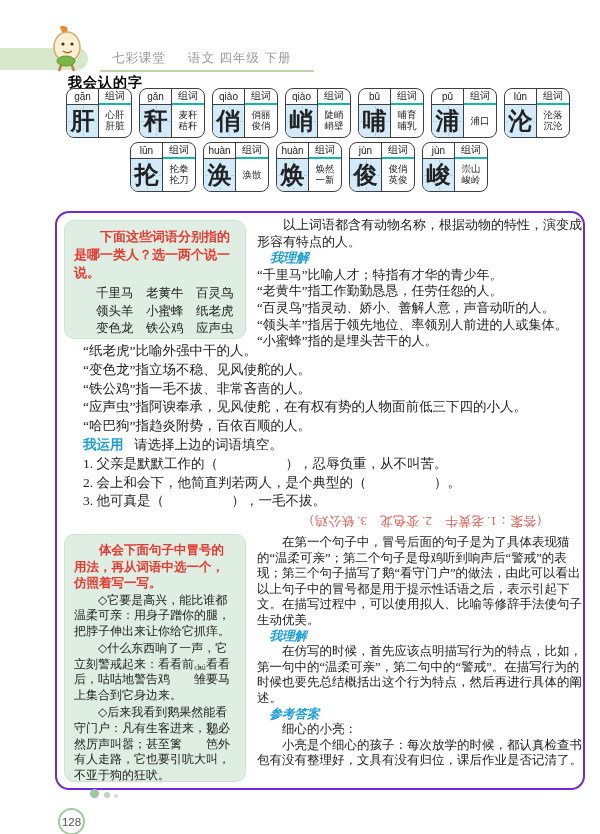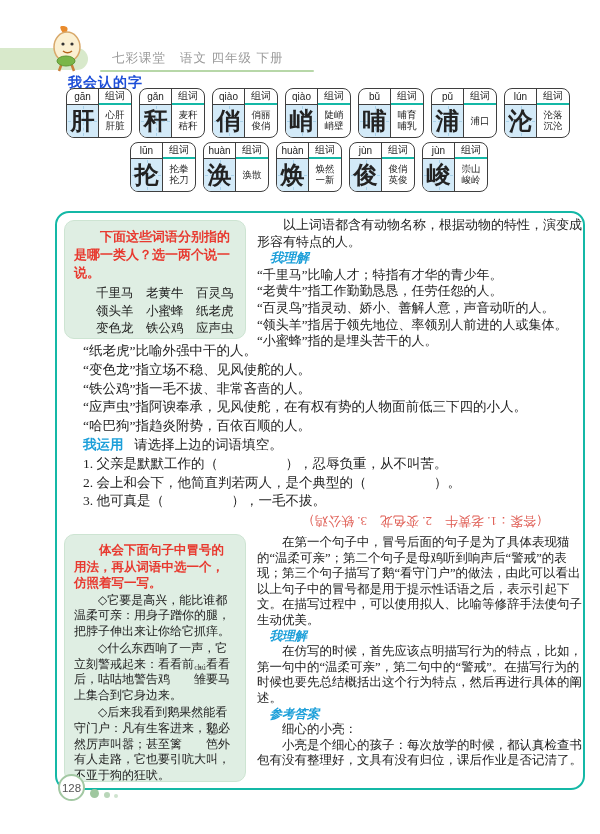--- a/index.html
+++ b/index.html
@@ -8,26 +8,26 @@
     position:relative; width:600px; height:834px; background:#fff;
     font-family:"Liberation Serif","DejaVu Serif",serif; color:#222; overflow:hidden;
   }
   
   .header-pill { position:absolute; left:0; top:48px; width:88px; height:22px;
     background:#d8e9cb; border-radius:0 11px 11px 0; }
   .mascot { position:absolute; left:46px; top:26px; }
   .header-text { position:absolute; left:112px; top:50px;
     font-family:"Liberation Sans","DejaVu Sans",sans-serif; font-size:12.5px;
     color:#9a9a9a; letter-spacing:1px; }
-  .header-text .brand { margin-right:14px; }
+  .header-text .brand { margin-right:22px; }
   .header-underline { position:absolute; left:100px; top:70px; width:214px;
     border-bottom:2px solid #b7d7a8; border-radius:2px; }
   .recognize-title { position:absolute; left:68px; top:74px;
     font-family:"Liberation Sans","DejaVu Sans",sans-serif;
-    font-size:14px; font-weight:bold; color:#1d4ed8; letter-spacing:1px; }
+    font-size:14px; font-weight:bold; color:#000000; letter-spacing:1px; }
   
   .char-row { position:absolute; display:flex; gap:7px; }
   .row1 { left:66px; top:88px; }
   .row2 { left:86px; top:142px;padding-left:44px; }
   .char-box { width:66px; height:50px; border:1.5px solid #3f3f3f; border-radius:8px;
     display:grid; grid-template-columns:1fr 1fr; grid-template-rows:16px 1fr;
     overflow:hidden; background:#fff; }
   .cb-pinyin { border-right:1px solid #3f3f3f; border-bottom:1px solid #3f3f3f;
     font-family:"Liberation Sans","DejaVu Sans",sans-serif; font-size:10px; color:#222;
     display:flex; align-items:center; justify-content:center; }
@@ -41,21 +41,21 @@
   .cb-char::after { content:""; position:absolute; top:50%; left:1px; right:1px;
     border-top:1px dashed #a9d2ea; }
   .cb-char span { position:relative; z-index:1; }
   .cb-words { display:flex; flex-direction:column; align-items:center; justify-content:center;
     font-size:9.5px; line-height:11px; color:#222; }
   
   .usage-badge { position:absolute; left:57px; top:194px; z-index:2;
     background:#fed23c; color:#12365c; font-family:"Liberation Sans","DejaVu Sans",sans-serif;
     font-size:14px; font-weight:bold; padding:3px 11px 4px; border-radius:6px; letter-spacing:1px; }
   .main-box { position:absolute; left:55px; top:211px; width:530px; height:579px;
-    border:2px solid #14b8a6; border-radius:14px; background:#fff; overflow:hidden; }
+    border:2px solid #6d28d9; border-radius:14px; background:#fff; overflow:hidden; }
   .green-panel { position:absolute; background:#dfeee3; border:1px solid #cde4d2;
     border-radius:10px; overflow:hidden; }
   .gp1 { left:7px; top:7px; width:182px; height:119px; padding:7px 9px; }
   .gp2 { left:7px; top:321px; bottom:6px; width:182px; padding:7px 9px; }
   .red-prompt { color:#e8392f; font-weight:bold;
     font-family:"Liberation Sans","DejaVu Sans",sans-serif; }
   .gp1 .red-prompt { font-size:13px; line-height:18px; text-indent:2em; }
   .gp1 .word-lines { margin-top:3px; padding-left:22px; font-size:12.5px; line-height:17.5px; }
   .gp2 .red-prompt { font-size:12.5px; line-height:16.5px; text-indent:2em; }
   .gp2 .sent { font-size:12px; line-height:15.8px; text-indent:2em; margin-top:1px; }
@@ -72,21 +72,21 @@
   .full-block { position:absolute; left:26px; top:129px; width:496px;
     font-size:13.5px; line-height:18.8px; }
   .apply-line .instr { margin-left:.8em; }
   .answer-line { text-align:right; padding-right:30px; height:19px; }
   .answer-line span { display:inline-block; transform:rotate(180deg);
     color:#e06158; font-size:13px; }
   .right-col2 { position:absolute; left:200px; top:322px; width:326px;
     font-size:12.5px; line-height:15.6px; }
   .right-col2 .para { text-indent:2em; }
   
-  .page-num { position:absolute; left:58px; top:774px; width:27px; height:27px;
+  .page-num { position:absolute; left:58px; top:808px; width:27px; height:27px;
     border:2px solid #a3c8a3; border-radius:50%; background:#fff;
     font-family:"Liberation Sans","DejaVu Sans",sans-serif; font-size:11.5px; color:#555;
     display:flex; align-items:center; justify-content:center; }
   .dot { position:absolute; border-radius:50%; }
   .dot1 { left:90px; top:789px; width:9px; height:9px; background:#9fc79f; }
   .dot2 { left:104px; top:792px; width:6px; height:6px; background:#b9d6b9; }
   .dot3 { left:114px; top:794px; width:4px; height:4px; background:#cfe3cf; }
 </style>
 </head>
 <body>

